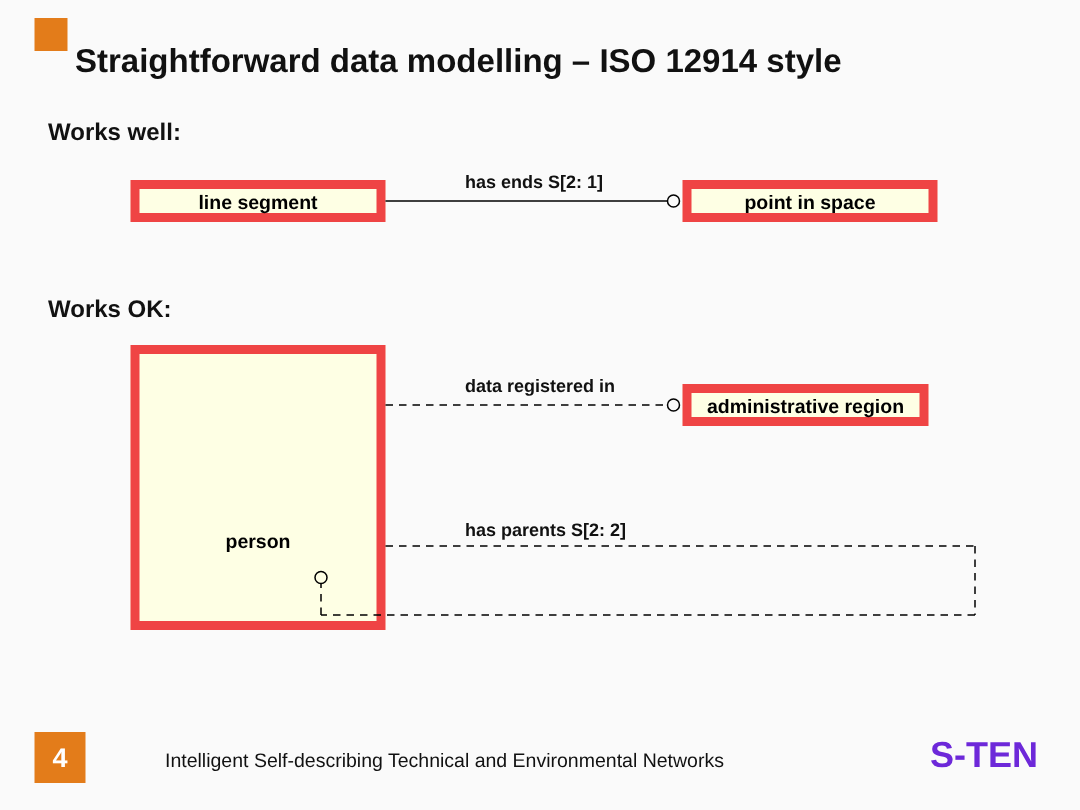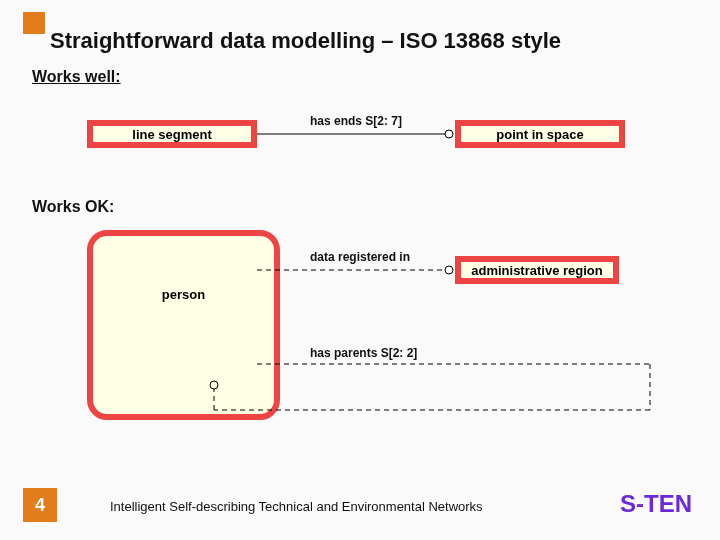--- a/index.html
+++ b/index.html
@@ -17,37 +17,37 @@
   }
   .title {
     position: absolute; left: 50px; top: 28px;
     font-size: 22px; font-weight: bold;
     color: #111;
   }
   .section-label {
     position: absolute;
     font-size: 16px; font-weight: bold; color: #111;
   }
-  .section-works-well { left: 32px; top: 68px; text-decoration: underline; }
+  .section-works-well { left: 32px; top: 80px; }
   .section-works-ok   { left: 32px; top: 198px; }
 
   .entity {
     position: absolute;
     border: 6px solid #ef4444;
     background: #feffe4;
     font-size: 13px; font-weight: bold;
     display: flex; align-items: center; justify-content: center;
     text-align: center;
   }
   .box-line-segment { left: 87px;  top: 120px; width: 170px; height: 28px; }
   .box-point        { left: 455px; top: 120px; width: 170px; height: 28px; }
   .box-admin        { left: 455px; top: 256px; width: 164px; height: 28px; }
   .box-person {
-    left: 87px; top: 230px; width: 193px; height: 190px;
-    align-items: flex-start; padding-top: 51px; border-radius: 20px;
+    left: 87px; top: 230px; width: 170px; height: 190px;
+    align-items: flex-start; padding-top: 117px;
   }
 
   .rel-label {
     position: absolute;
     font-size: 12px; font-weight: bold;
     color: #111;
     white-space: nowrap;
   }
   .lbl-has-ends    { left: 310px; top: 114px; }
   .lbl-birth       { left: 310px; top: 250px; }
@@ -72,32 +72,32 @@
   .brand {
     position: absolute; right: 28px; top: 490px;
     font-size: 24px; font-weight: bold;
     color: #6d28d9;
   }
 </style>
 </head>
 <body>
 
 <div class="title-block"></div>
-<div class="title">Straightforward data modelling – ISO 13868 style</div>
+<div class="title">Straightforward data modelling – ISO 12914 style</div>
 
 <div class="section-label section-works-well">Works well:</div>
 
 <div class="entity box-line-segment">
   <span>line segment</span>
 </div>
 <div class="entity box-point">
   <span>point in space</span>
 </div>
 
-<span class="rel-label lbl-has-ends">has ends S[2: 7]</span>
+<span class="rel-label lbl-has-ends">has ends S[2: 1]</span>
 <svg class="connector" style="left:257px; top:128px; width:198px; height:14px;">
   <line x1="0" y1="6" x2="188" y2="6" stroke="#000" stroke-width="1"></line>
   <circle cx="192" cy="6" r="4" fill="none" stroke="#000" stroke-width="1"></circle>
 </svg>
 
 <div class="section-label section-works-ok">Works OK:</div>
 
 <div class="entity box-person">
   <span>person</span>
 </div>

